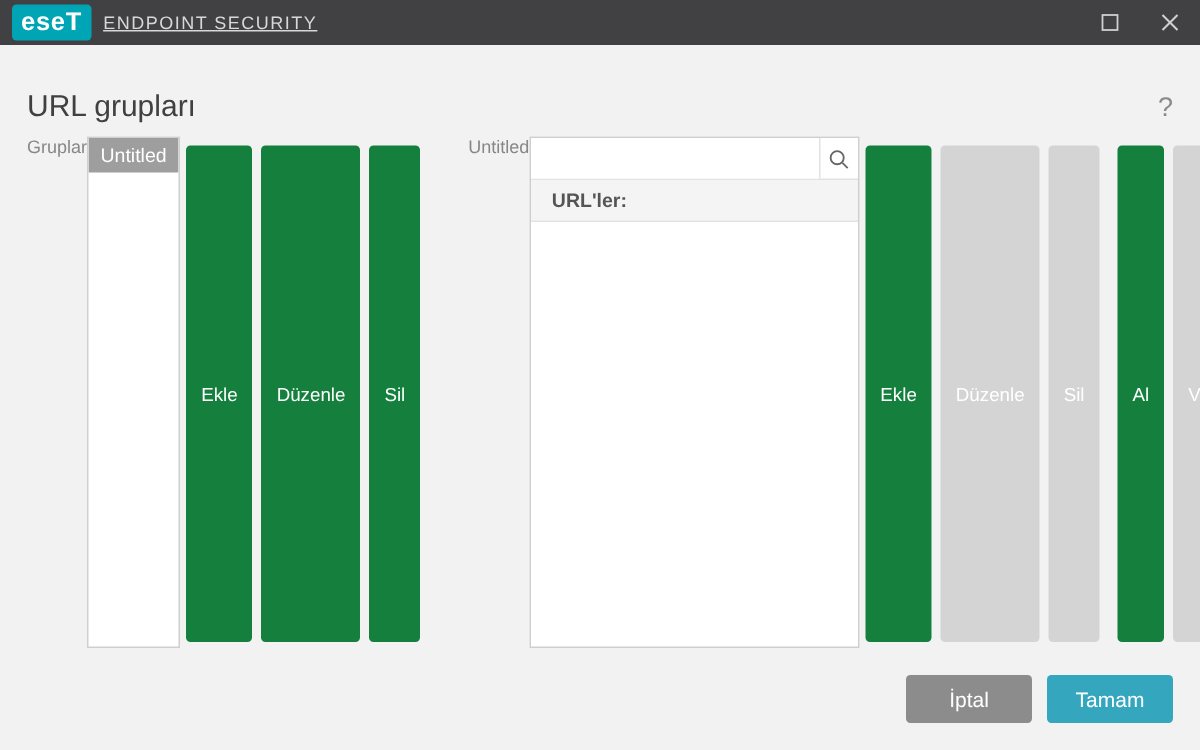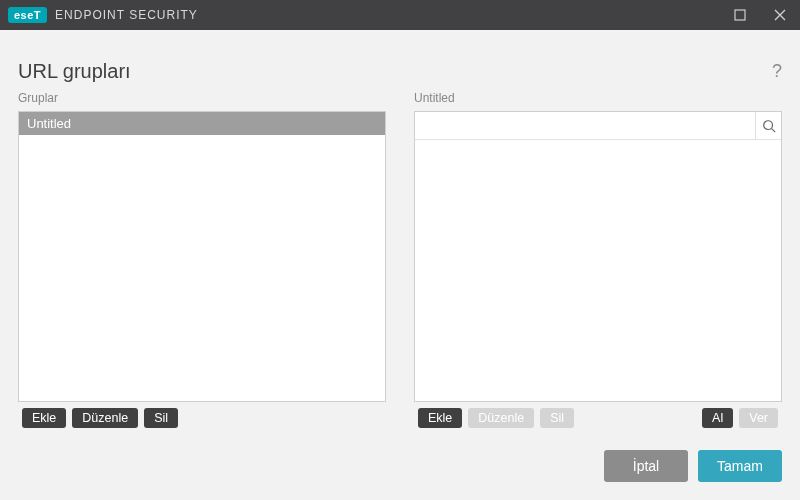--- a/index.html
+++ b/index.html
@@ -12,31 +12,32 @@
     background: #414042;
     color: #fff;
     display: flex;
     align-items: center;
     padding: 0 0 0 8px;
   }
   .brand-badge {
     background: #00a5b5;
     color: #fff;
     font-weight: 700;
-    font-size: 11px;
+    font-size: 17px;
     padding: 2px 6px;
     border-radius: 3px;
     letter-spacing: 0.5px;
     margin-right: 8px;
   }
   .brand-text {
     font-size: 12px;
     font-weight: 300;
     color: #d8d8d8;
     letter-spacing: 1px;
+    text-decoration: underline;
   }
   .titlebar-spacer { flex: 1; }
   .titlebar-btn {
     width: 40px;
     height: 30px;
     display: flex;
     align-items: center;
     justify-content: center;
     color: #d0d0d0;
     cursor: pointer;
@@ -65,21 +66,20 @@
   .panes {
     display: flex;
     flex: 1;
     padding: 0 18px;
     gap: 28px;
     min-height: 0;
   }
   .pane {
     flex: 1;
     display: flex;
-    flex-direction: column;
     min-height: 0;
   }
   .pane-label {
     font-size: 12px;
     color: #878787;
     margin-bottom: 6px;
   }
   .pane-body {
     flex: 1;
     border: 1px solid #cfcfcf;
@@ -134,21 +134,21 @@
   .url-list { flex: 1; }
 
   
   .toolbar {
     display: flex;
     gap: 6px;
     padding: 6px 4px 4px 4px;
   }
   .toolbar .spacer { flex: 1; }
   .tbtn {
-    background: #404040;
+    background: #15803d;
     color: #fff;
     border: none;
     border-radius: 3px;
     font-size: 12.5px;
     padding: 3px 10px;
     cursor: pointer;
     font-family: inherit;
   }
   .tbtn.disabled {
     background: #d4d4d4;
@@ -221,20 +221,21 @@
     <div class="pane-body">
       <div class="searchbar">
         <input type="text" placeholder="" style="">
         <div class="sbtn">
           <svg viewBox="0 0 16 16">
               <circle cx="7" cy="7" r="5" fill="none" stroke="currentColor" stroke-width="1.4"></circle>
               <path d="M11 11 L15 15" stroke="currentColor" stroke-width="1.4"></path>
             </svg>
         </div>
       </div>
+      <div class="url-header">URL'ler:</div>
       <div class="url-list"></div>
     </div>
     <div class="toolbar">
       <button class="tbtn">Ekle</button>
       <button class="tbtn disabled">Düzenle</button>
       <button class="tbtn disabled">Sil</button>
       <div class="spacer"></div>
       <button class="tbtn">Al</button>
       <button class="tbtn disabled">Ver</button>
     </div>

